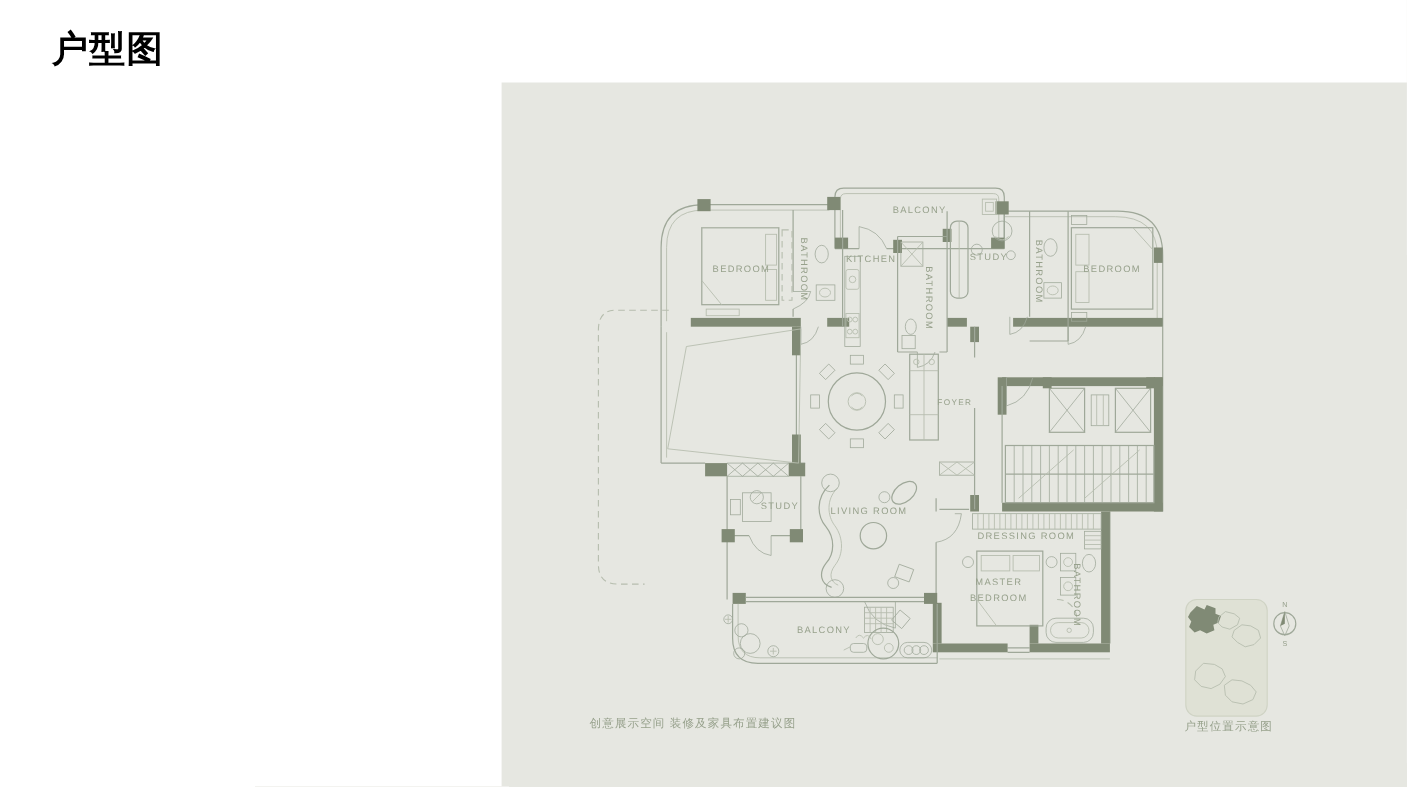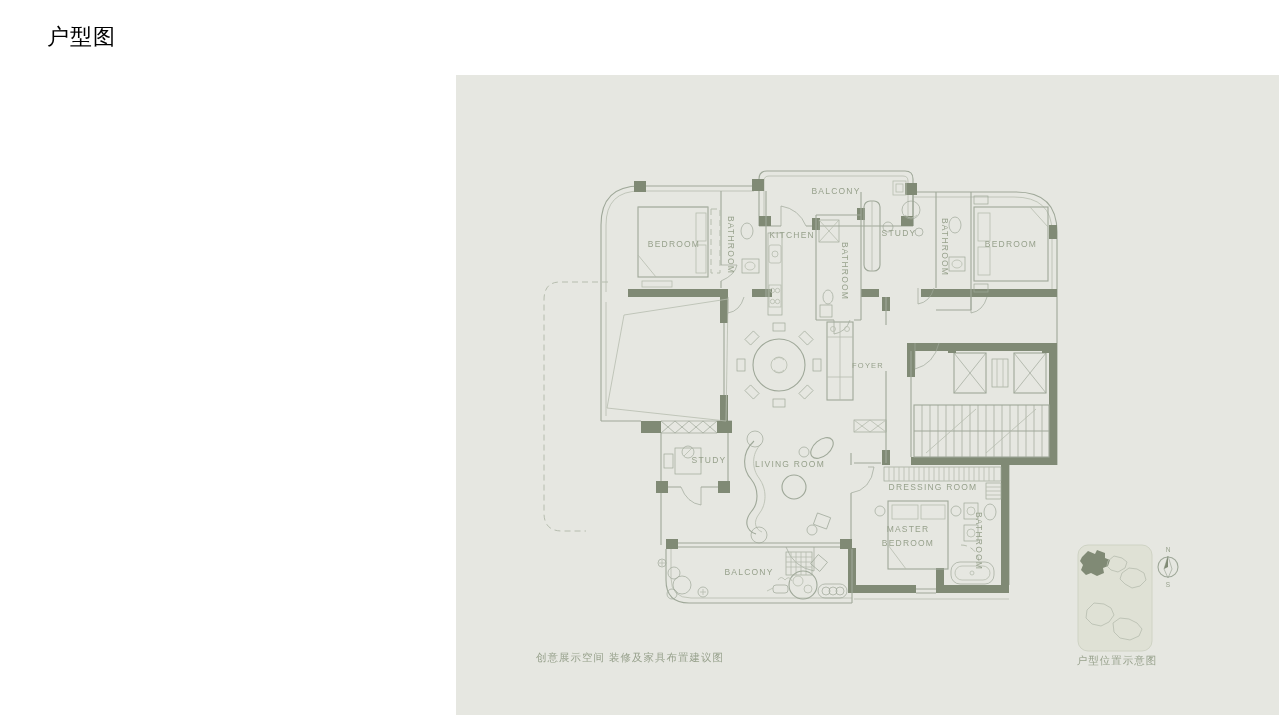--- a/index.html
+++ b/index.html
@@ -5,21 +5,21 @@
   :root{
     --panel_bg:#e6e7e1; --wall:#808a75; --line:#9fa899; --line_light:#b6bdae;
     --label:#97a18c; --inset_bg:#dfe1d5; --title:#000000;
   }
   html,body{margin:0;padding:0;}
   body{
     width:1279px;height:715px;background:#ffffff;overflow:hidden;position:relative;
     font-family:"Liberation Sans", sans-serif;
   }
   .header{position:absolute;left:47px;top:22px;display:flex;align-items:baseline;color:var(--title);}
-  .header .title{font-size:22px;font-weight:400;letter-spacing:1px;}
+  .header .title{font-size:33px;font-weight:700;letter-spacing:1px;}
   .header .subtitle{font-size:21px;font-weight:700;margin-left:16px;letter-spacing:0.5px;}
   .panel{position:absolute;left:456px;top:75px;width:922px;height:640px;background:var(--panel_bg);}
   svg{display:block;}
   .s  {fill:none;stroke:var(--line);stroke-width:1.1;}
   .s2 {fill:none;stroke:var(--line);stroke-width:0.7;}
   .sl {fill:none;stroke:var(--line_light);stroke-width:0.8;}
   .w  {fill:var(--wall);stroke:none;}
   .dash{fill:none;stroke:var(--line_light);stroke-width:1;stroke-dasharray:6 4;}
   .lbl{fill:var(--label);font-family:"Liberation Sans",sans-serif;font-size:8.5px;letter-spacing:1.2px;text-anchor:middle;}
   .lblsm{font-size:7.5px;}

